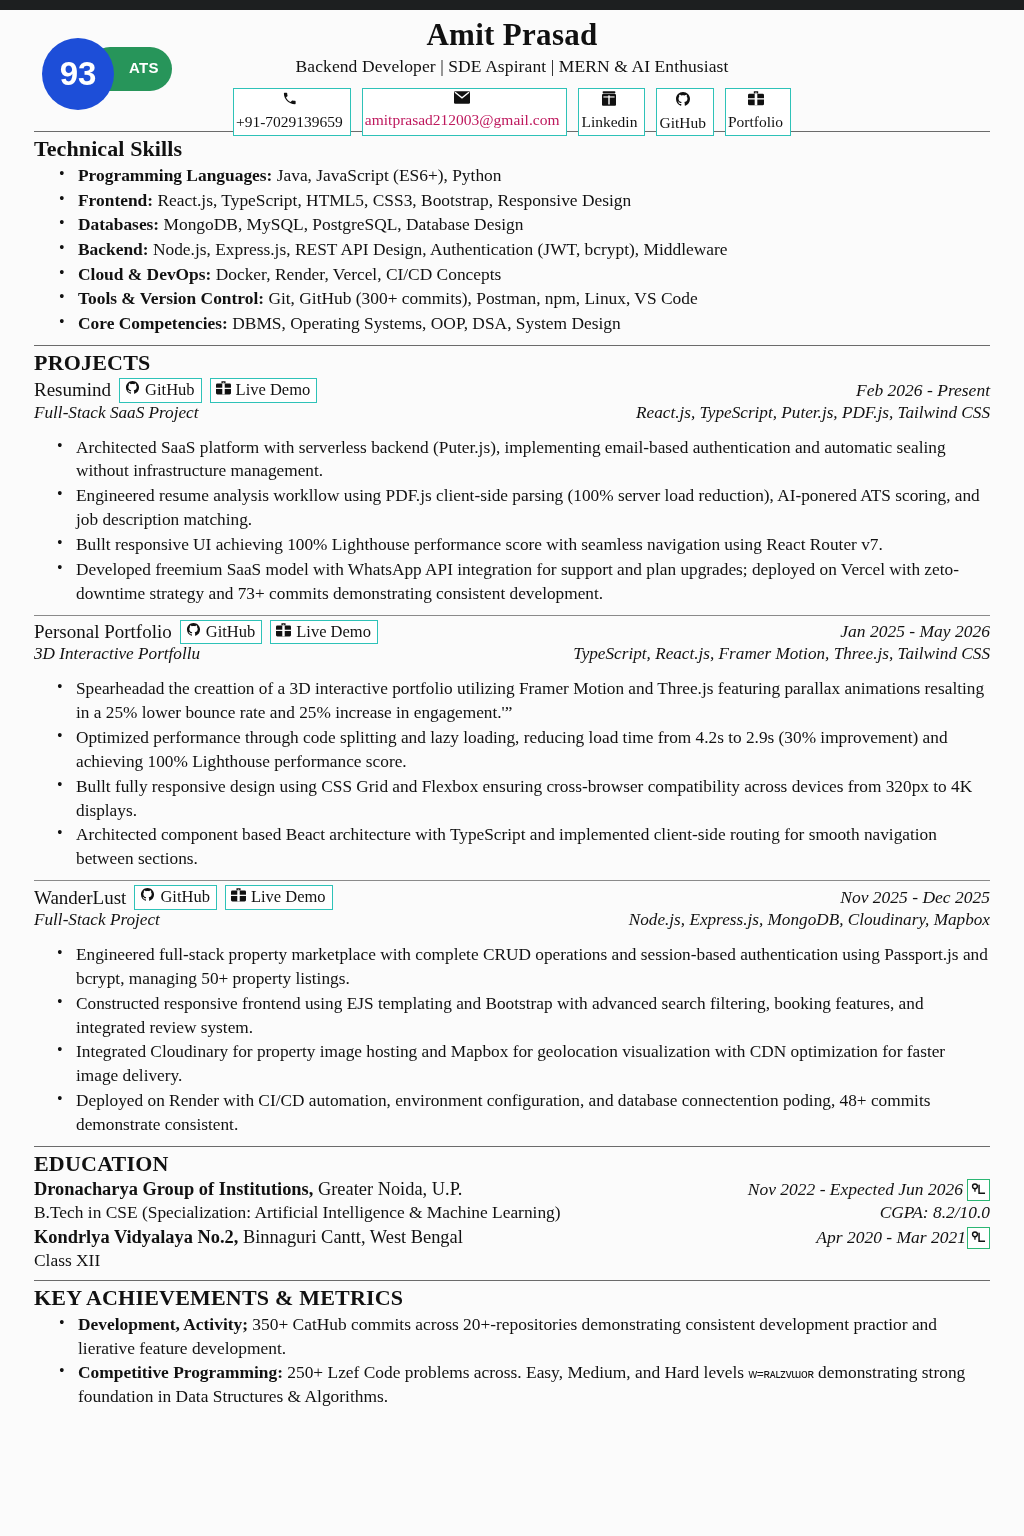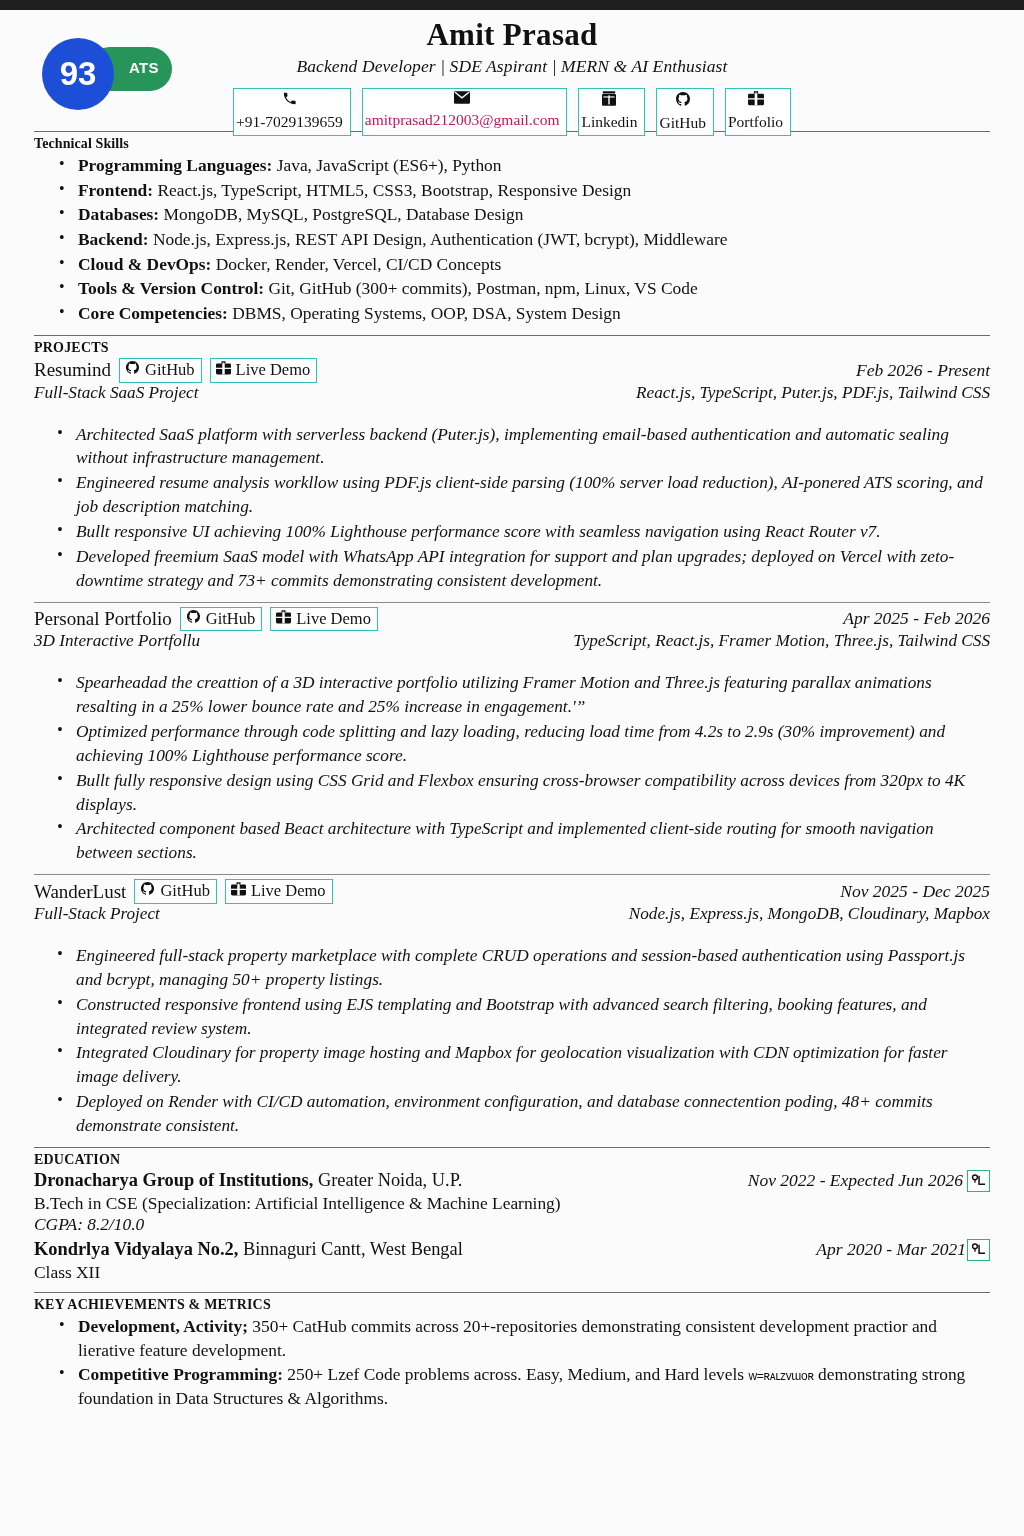--- a/index.html
+++ b/index.html
@@ -25,37 +25,37 @@
     font-size:15px; text-align:right; padding-right:13px; line-height:42px;
     letter-spacing:.4px;
   }
   .ats-circle {
     position:absolute; left:6px; top:0; width:72px; height:72px; border-radius:50%;
     background:#1d4ed8; color:#fff;
     font-family:"Liberation Sans",sans-serif; font-weight:700; font-size:33px;
     display:flex; align-items:center; justify-content:center;
   }
   .name { text-align:center; font-size:31px; font-weight:700; letter-spacing:.3px; padding-top:8px; line-height:1.12; }
-  .tagline { text-align:center; font-style:italic; font-size:17.5px; margin-top:3px; letter-spacing:.1px; }
+  .tagline { text-align:center; font-size:17.5px; margin-top:3px; letter-spacing:.1px; }
 
   .contacts { display:flex; justify-content:center; gap:11px; margin-top:11px; }
   .chip {
     border:1.6px solid #2ec2b8; background:#fff;
     padding:2px 7px 3px 2px; font-size:15.5px;
     display:flex; align-items:center; gap:6px; line-height:1.25;
     white-space:nowrap;
     flex-direction:column;
   }
   .chip .gi { display:inline-flex; align-items:center; }
   .chip svg { display:block; }
 
   
   .rule { height:0; border-top:1.6px solid #6b6b6b; margin:9px 0 4px; }
   .rule.thin { border-top:1.3px solid #8a8a8a; }
-  .sec-title { font-size:14px; font-weight:700; letter-spacing:.1px; margin:1px 0 2px; }
+  .sec-title { font-size:22px; font-weight:700; letter-spacing:.1px; margin:1px 0 2px; }
   .sec-title.caps { letter-spacing:.2px; }
 
   ul.bullets { list-style:none; margin:0; padding:0 0 0 44px; }
   ul.bullets li { position:relative; font-size:17.4px; line-height:1.36; margin:0 0 1px; }
   ul.bullets li:before {
     content:"•"; position:absolute; left:-19px; top:-1px; font-size:16px;
   }
   ul.bullets li b { font-weight:700; }
 
   
@@ -63,35 +63,35 @@
   .proj-left { display:flex; align-items:center; gap:8px; }
   .proj-name { font-size:19px; font-weight:400; }
   .lchip {
     border:1.7px solid #2ec2b8; background:#fff; padding:1px 6px 2px 5px;
     font-size:16.5px; display:flex; align-items:center; gap:5px; line-height:1.2;
   }
   .proj-date { font-style:italic; font-size:17.5px; white-space:nowrap; }
   .proj-sub { display:flex; align-items:baseline; justify-content:space-between; margin-top:0px; }
   .proj-role { font-style:italic; font-size:17.2px; }
   .proj-stack { font-style:italic; font-size:17.2px; text-align:right; }
-  ul.proj-bullets { padding-left:42px; margin-top:20px;font-style:italic; }
+  ul.proj-bullets { padding-left:42px; margin-top:13px; }
   ul.proj-bullets li { font-size:17.3px; line-height:1.38; margin-bottom:1px; }
 
   
   .edu-row { display:flex; align-items:baseline; justify-content:space-between; }
   .edu-school { font-size:18.4px; }
   .edu-school b { font-weight:700; }
   .edu-right { display:flex; align-items:center; gap:4px; font-style:italic; font-size:17.5px; white-space:nowrap; }
   .edu-deg { font-size:17.4px; }
   .edu-cgpa { font-style:italic; font-size:17.4px; white-space:nowrap; }
   .pinbadge {
     border:1.5px solid #2bb673; background:#fff; width:23px; height:22px;
     display:inline-flex; align-items:center; justify-content:center;
   }
-  .edu-row2 { display:flex; align-items:baseline; justify-content:space-between; margin-top:1px;flex-direction:column; }
+  .edu-row2 { display:flex; align-items:baseline; justify-content:space-between; margin-top:1px; }
 
   .kv-tail { font-family:"Liberation Sans",sans-serif; font-size:12px; letter-spacing:-.3px; }
 </style>
 </head>
 <body>
 
 <div class="topbar"></div>
 
 <div class="page">
 
@@ -217,21 +217,21 @@
         <a class="lchip" style="text-decoration:none;color:#111">
           <span class="gi"><svg width="15" height="14" viewBox="0 0 22 20" fill="#111">
                 <path d="M8 0h6v3h-2V1.8H10V3H8z"></path>
                 <rect x="0" y="3.4" width="22" height="16" rx="2"></rect>
                 <rect x="9.2" y="3.4" width="3.6" height="16" fill="#fff"></rect>
                 <rect x="0" y="9.6" width="22" height="1.8" fill="#fff"></rect>
               </svg></span>
           <span>Live Demo</span>
         </a>
       </div>
-      <div class="proj-date">Apr 2025 - Feb 2026</div>
+      <div class="proj-date">Jan 2025 - May 2026</div>
     </div>
     <div class="proj-sub">
       <div class="proj-role">3D Interactive Portfollu</div>
       <div class="proj-stack">TypeScript, React.js, Framer Motion, Three.js, Tailwind CSS</div>
     </div>
     <ul class="bullets proj-bullets">
       <li>Spearheadad the creattion of a 3D interactive portfolio utilizing Framer Motion and Three.js featuring parallax animations resalting in a 25% lower bounce rate and 25% increase in engagement.'”</li>
       <li>Optimized performance through code splitting and lazy loading, reducing load time from 4.2s to 2.9s (30% improvement) and achieving 100% Lighthouse performance score.</li>
       <li>Bullt fully responsive design using CSS Grid and Flexbox ensuring cross-browser compatibility across devices from 320px to 4K displays.</li>
       <li>Architected component based Beact architecture with TypeScript and implemented client-side routing for smooth navigation between sections.</li>

